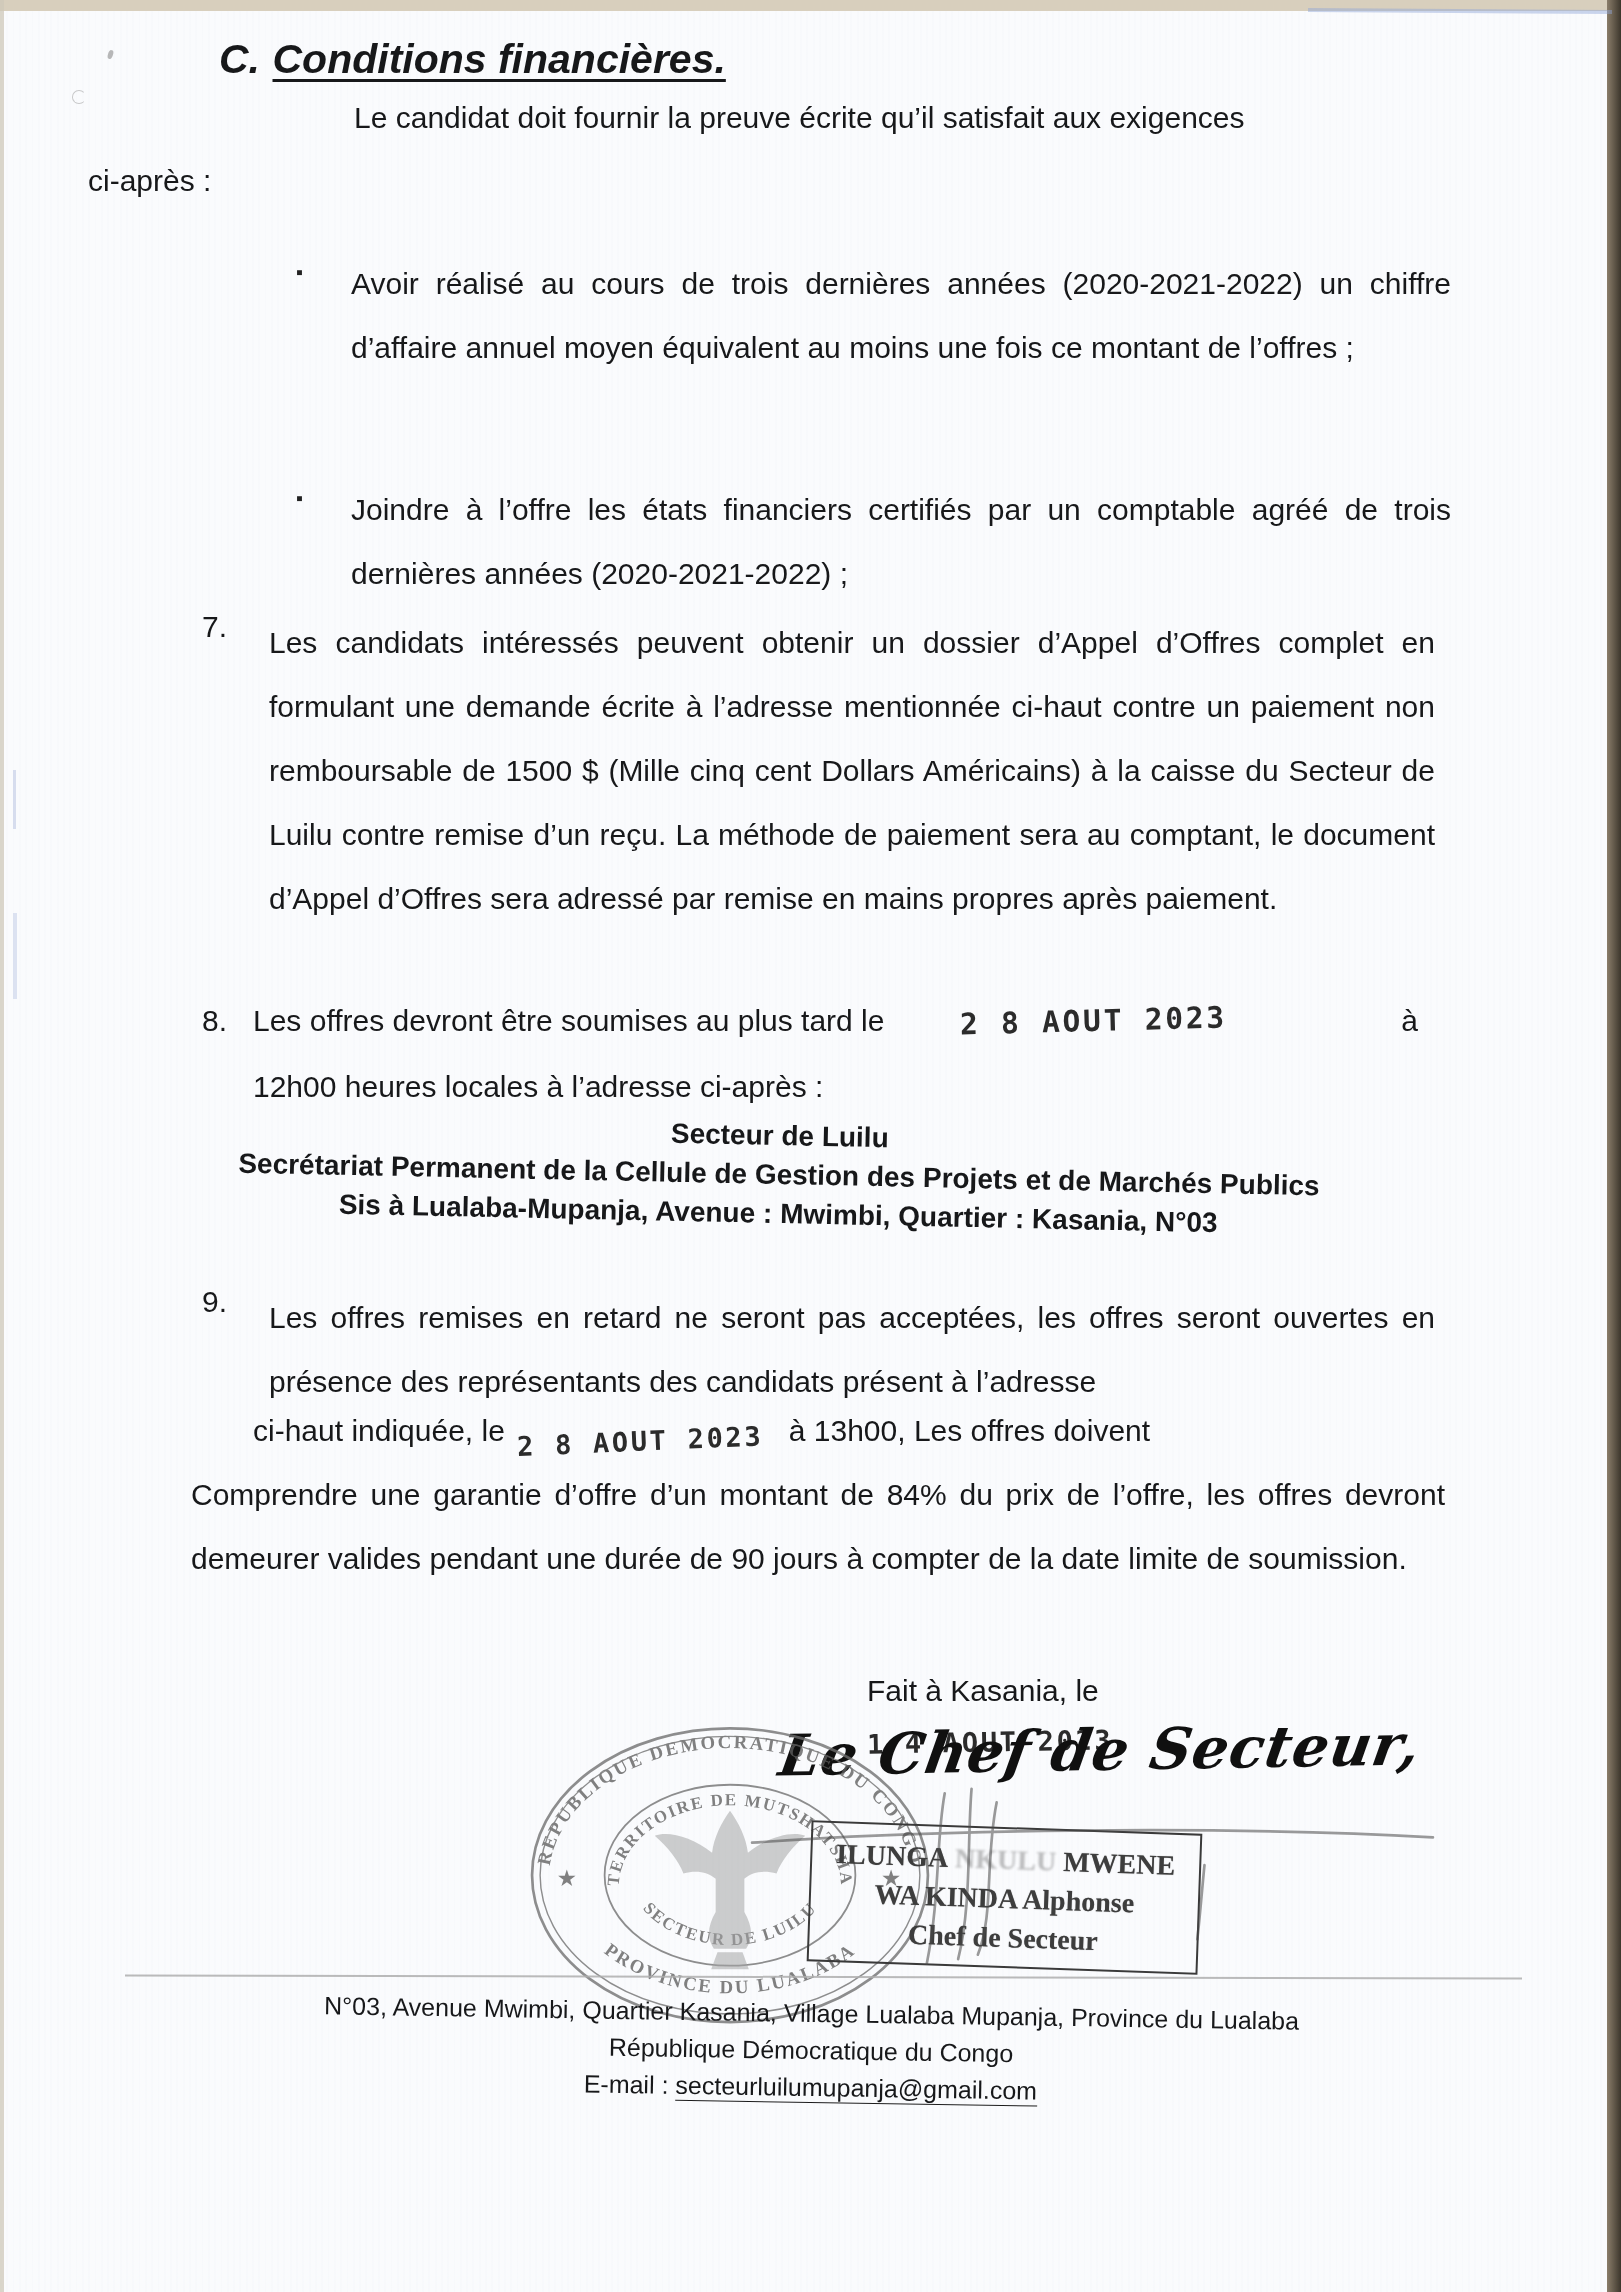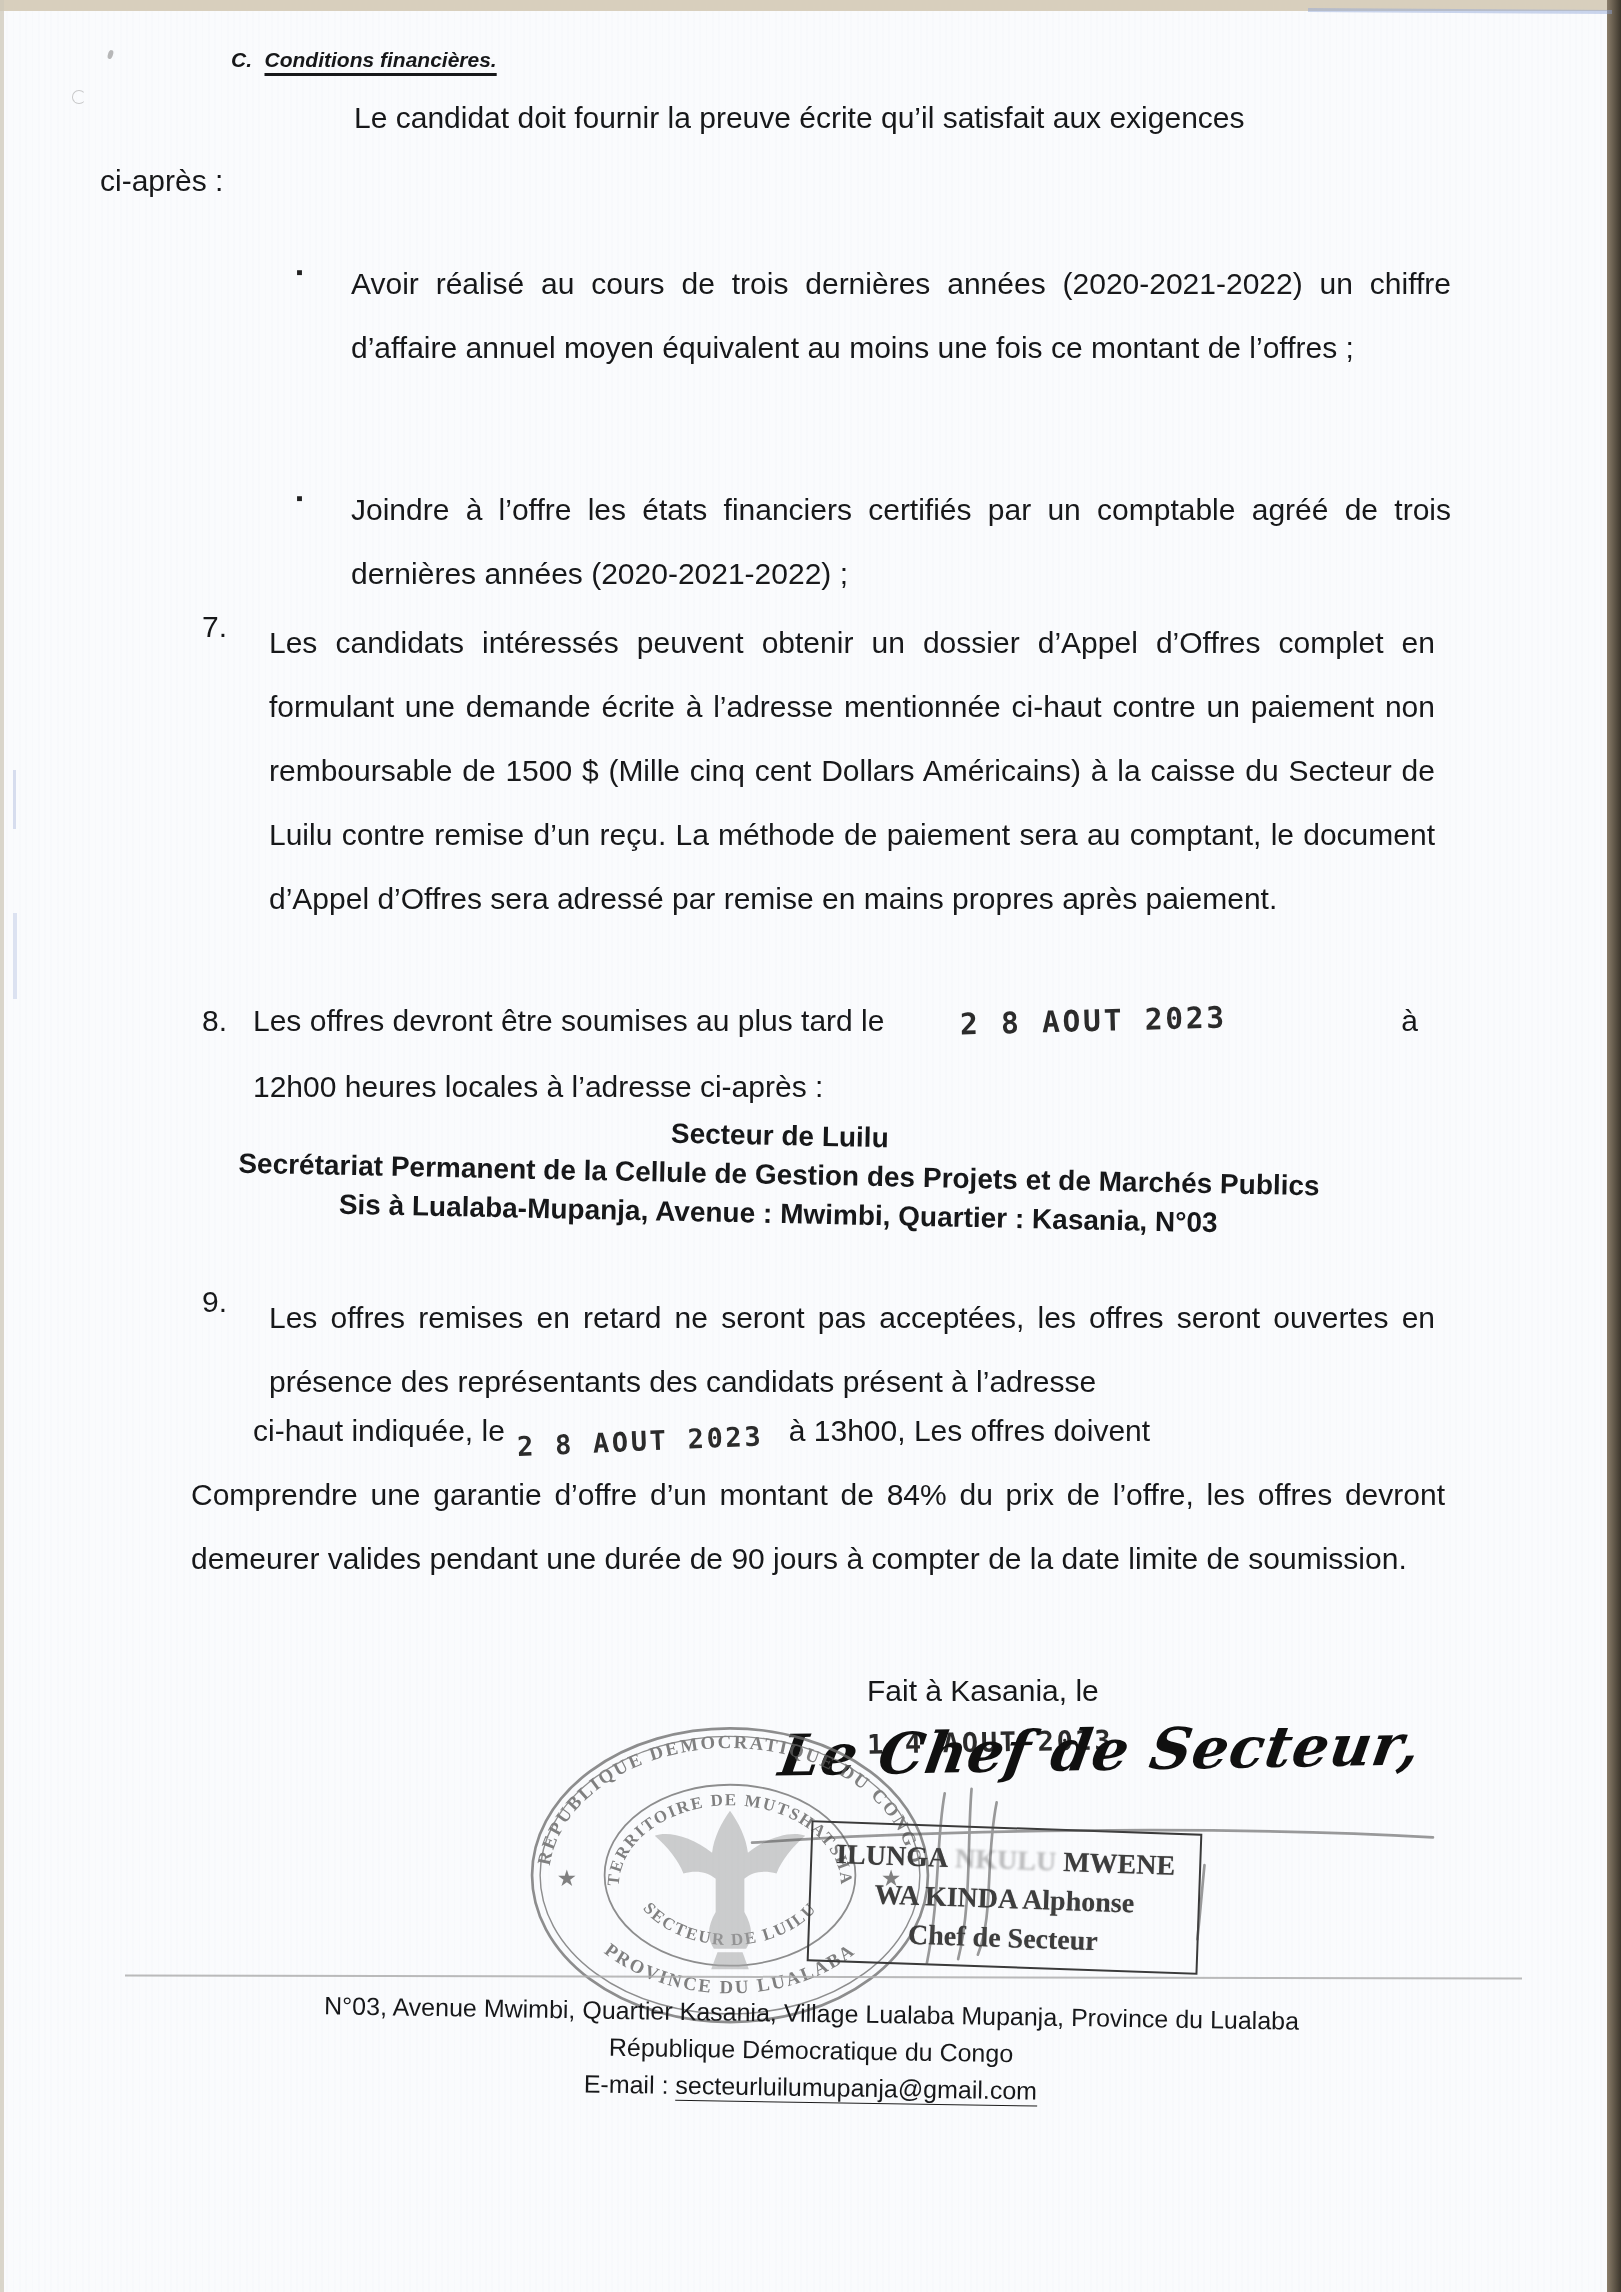--- a/index.html
+++ b/index.html
@@ -13,29 +13,29 @@
   .edge-top{position:absolute;left:0;top:0;width:1621px;height:10.7px;background:#d8cfbd;}
   .edge-right{position:absolute;right:0;top:0;width:14.3px;height:2293px;background:linear-gradient(90deg,#8a7d6a,#3c362c);}
   .edge-left{position:absolute;left:0;top:0;width:3.6px;height:2293px;background:#cfc8ba;opacity:.75;}
   .blue-top{position:absolute;right:9px;top:9px;width:304px;height:3.6px;background:#8fa3d8;opacity:.45;transform:rotate(.4deg);}
   .bluemark1{position:absolute;left:12.5px;top:770px;width:3.6px;height:59px;background:#b9c4e2;opacity:.55;}
   .bluemark2{position:absolute;left:13.4px;top:913px;width:3.6px;height:86px;background:#b9c4e2;opacity:.45;}
   .speck1{position:absolute;left:108px;top:50px;width:4.5px;height:9px;background:#8a8a8a;border-radius:50%;transform:rotate(18deg);opacity:.6;}
   .speck2{position:absolute;left:72px;top:90px;width:11.6px;height:11.6px;border:1.8px solid #9a9a9a;border-radius:50%;border-right-color:transparent;opacity:.5;}
 
   
-  .heading{position:absolute;left:219px;top:36px;font-size:21px;font-weight:bold;font-style:italic;margin:12px;}
+  .heading{position:absolute;left:219px;top:36px;font-size:41px;font-weight:bold;font-style:italic;margin:0;}
   .heading .hmain{text-decoration:underline;text-decoration-thickness:2.7px;text-underline-offset:6.3px;}
   .heading .hpre{margin-right:12.5px;}
 
   .t{font-size:30px;line-height:64px;}
   .abs{position:absolute;margin:0;}
 
   .intro1{left:354px;top:86px;}
-  .intro2{left:100px;top:149px;}
+  .intro2{left:88px;top:149px;}
 
   .bullet{position:absolute;display:flex;align-items:flex-start;}
   .bullet .sq{width:43px;font-size:19.7px;line-height:64px;color:#222;}
   .bullet p{width:1100px;margin:12px;text-align:justify;}
   .bullet1{left:296px;top:240px;}
   .bullet2{left:296px;top:466px;}
 
   .numitem{position:absolute;display:flex;align-items:flex-start;}
   .numitem .num{width:51px;}
   .numitem p{flex:1;margin:16px;text-align:justify;}

